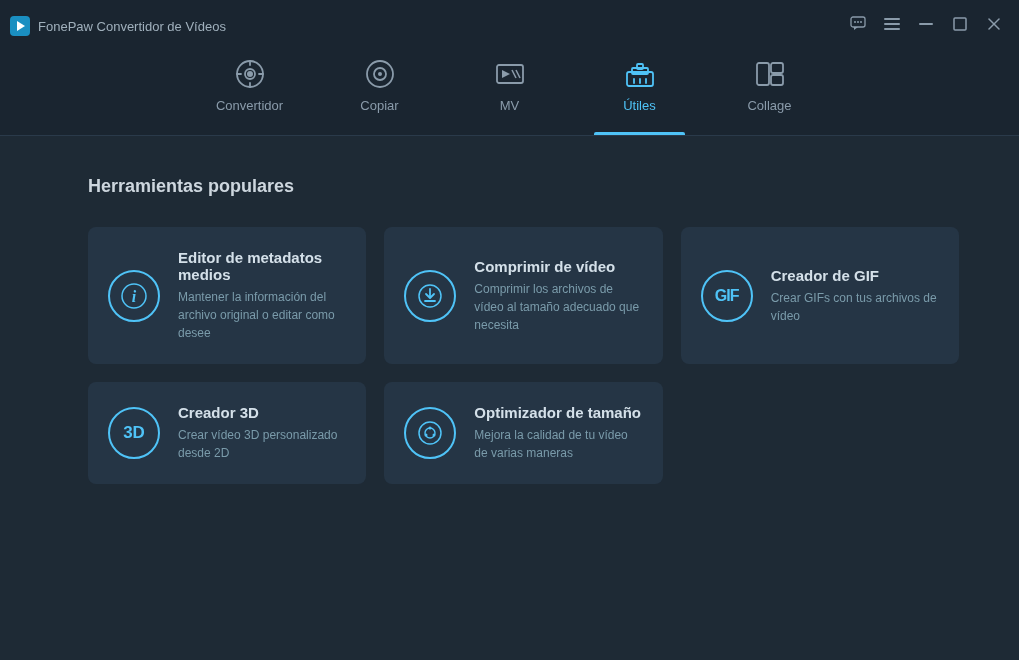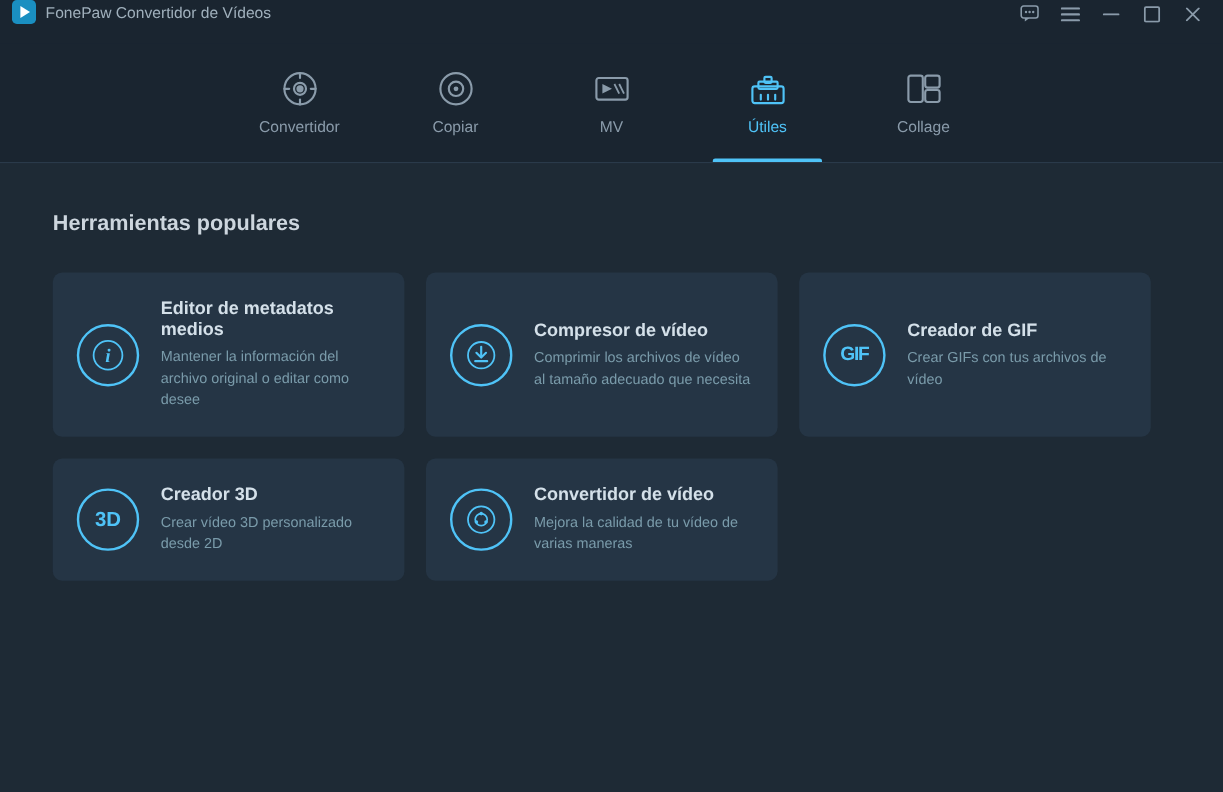--- a/index.html
+++ b/index.html
@@ -9,21 +9,21 @@
       background: #1e2a35;
       font-family: 'Segoe UI', Arial, sans-serif;
       color: #cdd6de;
       overflow: hidden;
       user-select: none;
     }
 
     
     .titlebar {
       display: flex;
-      align-items: flex-start;
+      align-items: flex-end;
       justify-content: space-between;
       background: #1a2530;
       height: 36px;
       padding: 0 10px;
     }
     .titlebar-left {
       display: flex;
       align-items: center;
       gap: 8px;
     }
@@ -95,21 +95,21 @@
     }
 
     
     .nav-svg {
       width: 32px;
       height: 32px;
     }
 
     
     .main-content {
-      padding: 40px 60px 30px 44px;
+      padding: 40px 60px 30px 88px;
     }
     .section-title {
       font-size: 18px;
       font-weight: 600;
       color: #cdd6de;
       margin-bottom: 30px;
     }
 
     
     .tools-grid {
@@ -280,21 +280,21 @@
     <div class="tool-card">
       <div class="tool-icon-circle">
         <svg width="26" height="26" viewBox="0 0 26 26">
           <circle cx="13" cy="13" r="11" stroke="#4fc3f7" stroke-width="1.5" fill="none"></circle>
           <line x1="13" y1="6" x2="13" y2="14" stroke="#4fc3f7" stroke-width="1.8" stroke-linecap="round"></line>
           <polyline points="9,11 13,15 17,11" stroke="#4fc3f7" stroke-width="1.8" fill="none" stroke-linecap="round" stroke-linejoin="round"></polyline>
           <line x1="8" y1="18" x2="18" y2="18" stroke="#4fc3f7" stroke-width="1.8" stroke-linecap="round"></line>
         </svg>
       </div>
       <div class="tool-text">
-        <div class="tool-name">Compresor de vídeo</div>
+        <div class="tool-name">Comprimir de vídeo</div>
         <div class="tool-desc">Comprimir los archivos de vídeo al tamaño adecuado que necesita</div>
       </div>
     </div>
 
     <div class="tool-card">
       <div class="tool-icon-circle">
         <span style="font-size:16px; font-weight:bold; letter-spacing:-1px; color:#4fc3f7;">GIF</span>
       </div>
       <div class="tool-text">
         <div class="tool-name">Creador de GIF</div>
@@ -316,20 +316,20 @@
       <div class="tool-icon-circle">
         <svg width="26" height="26" viewBox="0 0 26 26">
           <circle cx="13" cy="13" r="11" stroke="#4fc3f7" stroke-width="1.5" fill="none"></circle>
           <circle cx="13" cy="13" r="5" stroke="#4fc3f7" stroke-width="1.4" fill="none"></circle>
           <circle cx="13" cy="8" r="1.5" fill="#4fc3f7"></circle>
           <circle cx="17" cy="15" r="1.5" fill="#4fc3f7"></circle>
           <circle cx="9" cy="15" r="1.5" fill="#4fc3f7"></circle>
         </svg>
       </div>
       <div class="tool-text">
-        <div class="tool-name">Convertidor de vídeo</div>
+        <div class="tool-name">Optimizador de tamaño</div>
         <div class="tool-desc">Mejora la calidad de tu vídeo de varias maneras</div>
       </div>
     </div>
 
     <div style="background:transparent;"></div>
   </div>
 </div>
 
 </body></html>

